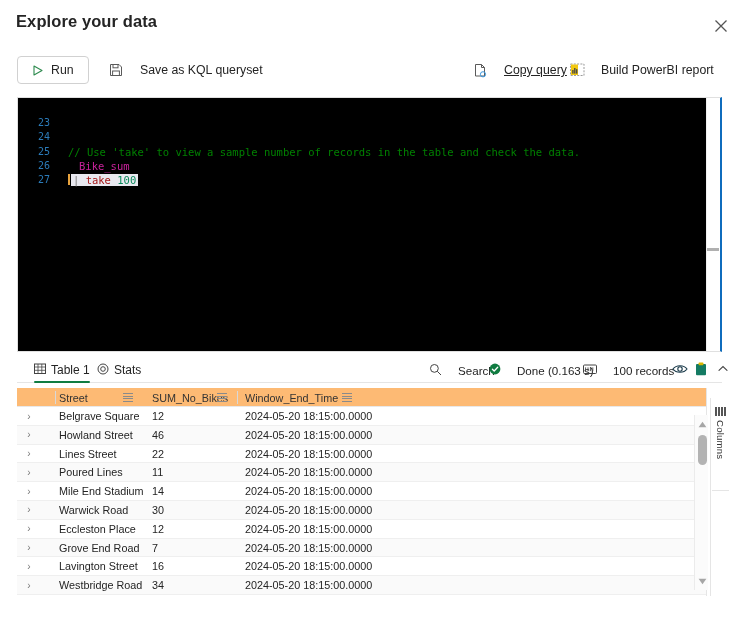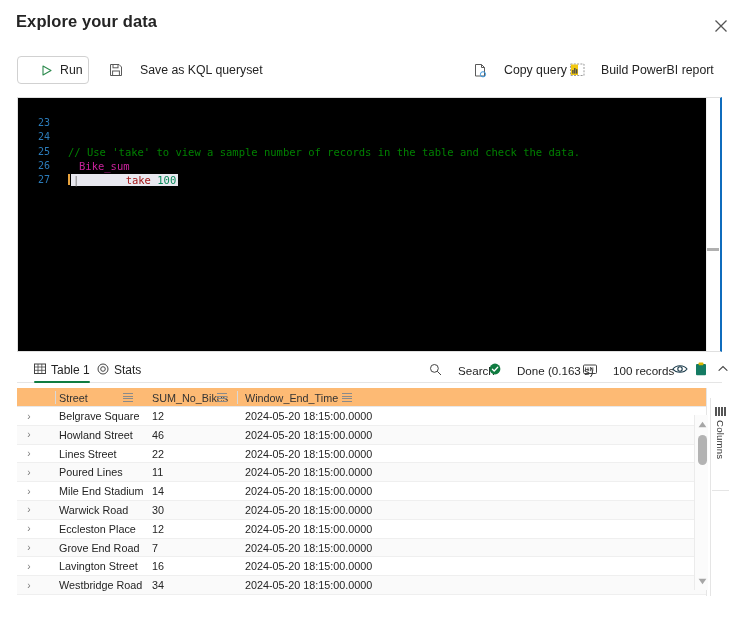--- a/index.html
+++ b/index.html
@@ -32,33 +32,33 @@
   
   .command-bar {
     position: absolute; left: 0; top: 56px; width: 747px; height: 32px;
   }
   .run-button {
     position: absolute; left: 17px; top: 0;
     width: 72px; height: 28px;
     border: 1px solid #d1d1d1; border-radius: 4px;
     background: #ffffff;
     display: flex; align-items: center; gap: 6px;
-    padding-left: 20px;
+    padding-left: 11px;
     font-size: 12.3px; color: #242424;
     cursor: pointer;
   }
   .cmd-item {
     position: absolute; top: 2px;
     height: 24px;
     display: flex; align-items: center; gap: 16px;
     font-size: 12.3px; color: #242424;
     cursor: pointer; white-space: nowrap;
   }
   .cmd-save { left: 108px; }
-  .cmd-copy { left: 472px; }
+  .cmd-copy { left: 472px; text-decoration: underline; }
   .cmd-pbi  { left: 569px; }
   .cmd-icon { display: flex; align-items: center; justify-content: center; width: 16px; height: 16px; }
 
   
   .editor-wrap {
     position: absolute; left: 17px; top: 97px;
     width: 705px; height: 255px;
     border: 1px solid #e0e0e0;
     border-right: 2px solid #0f6cbd;
     background: #000000;
@@ -82,21 +82,21 @@
     white-space: pre;
   }
   .ln {
     position: absolute; left: 0; width: 32px; text-align: right;
     color: #2b7bb9; font-family: "DejaVu Sans Mono", monospace; font-size: 10px;
   }
   .code-text { position: absolute; left: 50px; }
   .tok-comment { color: #008000; }
   .tok-table   { color: #c9229b; padding-left: 11px; }
   .tok-op      { color: #7b7b7b; }
-  .tok-kw      { color: #a31515; margin-left: 40px; }
+  .tok-kw      { color: #a31515; }
   .tok-num     { color: #09885a; }
   .cursor {
     display: inline-block; width: 2px; height: 11px; background: #e8a33d;
     vertical-align: -1px; margin-right: 1px;
   }
   .sel-line { background: #e8e8ef; padding: 0 2px; }
 
   
   .results-toolbar {
     position: absolute; left: 17px; top: 357px; width: 705px; height: 26px;

